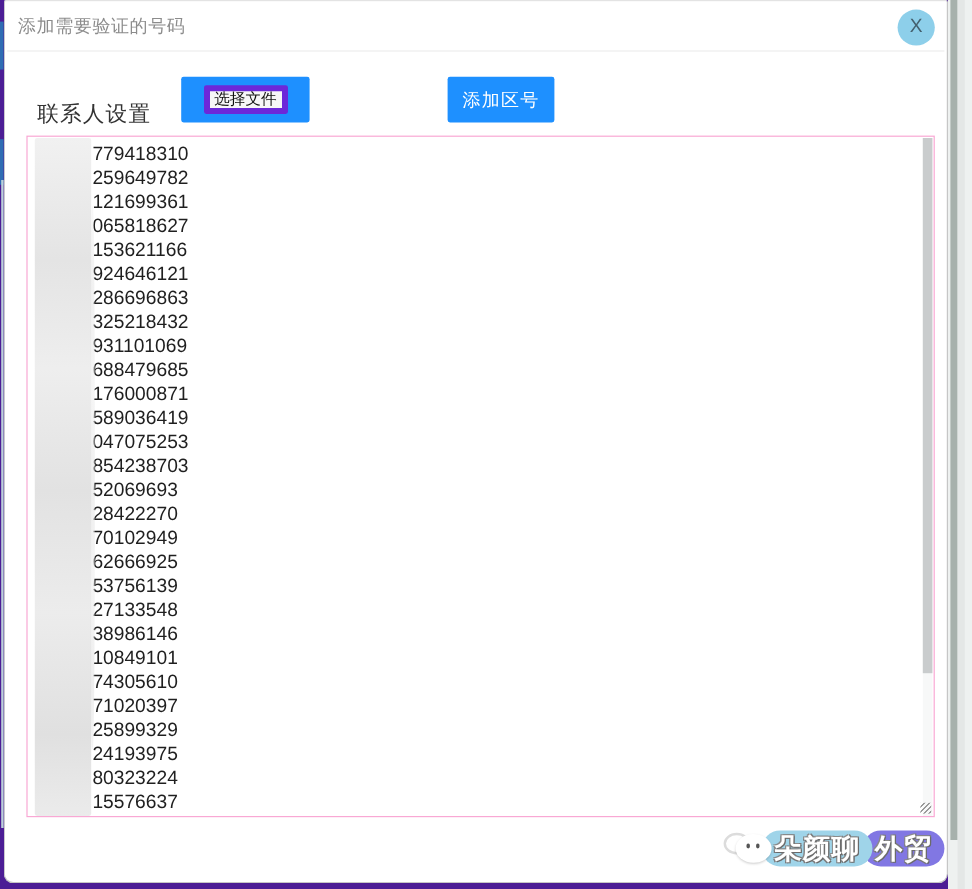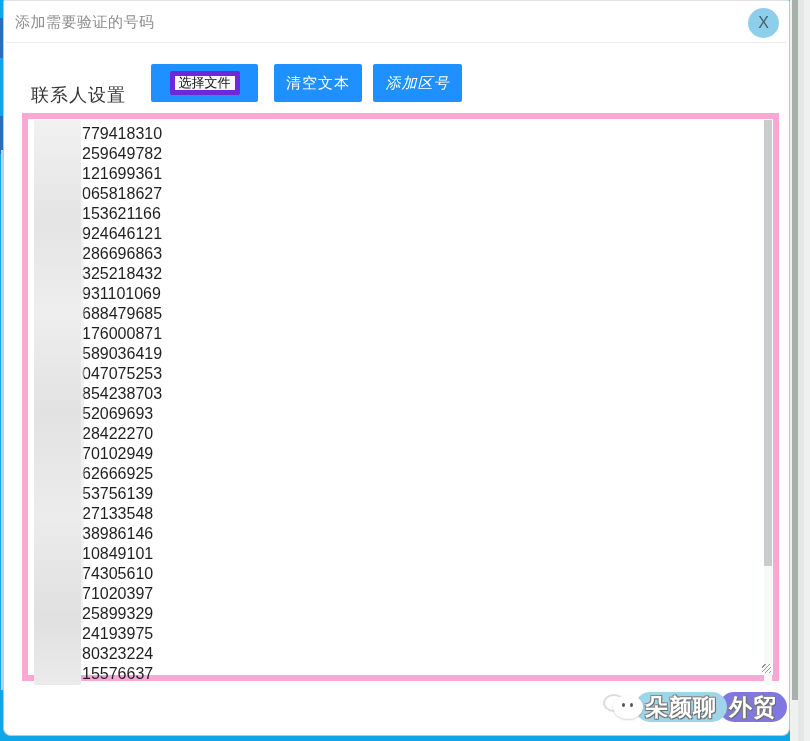--- a/index.html
+++ b/index.html
@@ -1,18 +1,18 @@
 <!DOCTYPE html>
 <html style="--primary-blue: #1E90FF; --close-button-bg: #8DCFEA; --close-x: #44606E; --title-gray: #8C8C8C; --text-dark: #1F1F1F; --watermark-blue: #9FD4E9; --watermark-purple: #8177E3;"><head>
 <meta charset="utf-8">
 <style>
   * { margin:0; padding:0; box-sizing:border-box; }
   html,body { width:810px; height:741px; background:#ffffff; overflow:hidden;
               font-family:"Liberation Sans", sans-serif; }
-  .stage { position:relative; width:810px; height:741px; background:#0ea5e9; }
+  .stage { position:relative; width:810px; height:741px; background:#4c1d95; }
 
   
   .bg-right { position:absolute; left:790px; top:0; width:20px; height:741px;
               background:#eef1f0; }
   .bg-right-line { position:absolute; left:792px; top:0; width:6px; height:700px;
               background:#a7b1ac; }
   .bg-right-soft { position:absolute; left:798px; top:0; width:6px; height:741px;
               background:#e4e7e6; }
 
   
@@ -39,29 +39,29 @@
   
   .section-label { position:absolute; left:27px; top:70px; font-size:18px;
                color:#333333; letter-spacing:1px;margin-top:12px; }
   .blue-btn { position:absolute; top:63px; height:38px; background:var(--primary-blue);
                border:none; border-radius:2px; color:#ffffff; font-size:15px;
                display:flex; align-items:center; justify-content:center;
                cursor:pointer; letter-spacing:1px;
                font-family:"Liberation Sans", sans-serif; }
   .btn-file { left:147px; width:107px; }
   .btn-clear { left:270px; width:88px; }
-  .btn-area { left:369px; width:89px;font-style:italic; }
+  .btn-area { left:369px; width:89px; }
   .native-file-btn { width:70px; height:24px; background:#f7f7f7;
                border:5px solid #6d28d9; border-radius:2px; color:#111111;
                font-size:13px; display:flex; align-items:center; justify-content:center;
                letter-spacing:0; }
 
   
   .textbox { position:absolute; left:18px; top:112px; width:757px; height:568px;
-             background:#ffffff; border:6px solid #f9a8d4; }
+             background:#ffffff; border:1px solid #f9a8d4; }
   .num-lines { position:absolute; left:54px; top:5px; font-size:16px;
              line-height:20px; color:var(--text-dark);
              font-family:"Liberation Sans", sans-serif; white-space:pre; }
   .redaction { position:absolute; left:6px; top:1px; width:47px; height:565px;
              background:linear-gradient(180deg,#f1f1f1 0%,#e4e4e4 18%,#eeeeee 34%,
                         #e2e2e2 52%,#ececec 70%,#e0e0e0 88%,#ebebeb 100%);
              border-radius:2px; }
   .redaction:after { content:""; position:absolute; right:-3px; top:10%;
              width:4px; height:80%; background:inherit; opacity:.55;
              border-radius:40%; }
@@ -115,21 +115,20 @@
     </div>
 
     <div class="dlg-divider"></div>
 
     <div class="section-label">联系人设置</div>
 
     <div class="blue-btn btn-file">
       <span class="native-file-btn">选择文件</span>
     </div>
 
-    <button class="blue-btn btn-clear">清空文本</button>
 
     <button class="blue-btn btn-area">添加区号</button>
 
     <div class="textbox">
       <div class="num-lines"><div>779418310</div><div>259649782</div><div>121699361</div><div>065818627</div><div>153621166</div><div>924646121</div><div>286696863</div><div>325218432</div><div>931101069</div><div>688479685</div><div>176000871</div><div>589036419</div><div>047075253</div><div>854238703</div><div>52069693</div><div>28422270</div><div>70102949</div><div>62666925</div><div>53756139</div><div>27133548</div><div>38986146</div><div>10849101</div><div>74305610</div><div>71020397</div><div>25899329</div><div>24193975</div><div>80323224</div><div>15576637</div></div>
       <div class="redaction"></div>
       <div class="sb-track">
         <div class="sb-thumb"></div>
       </div>
       <div class="resize-grip"></div>

